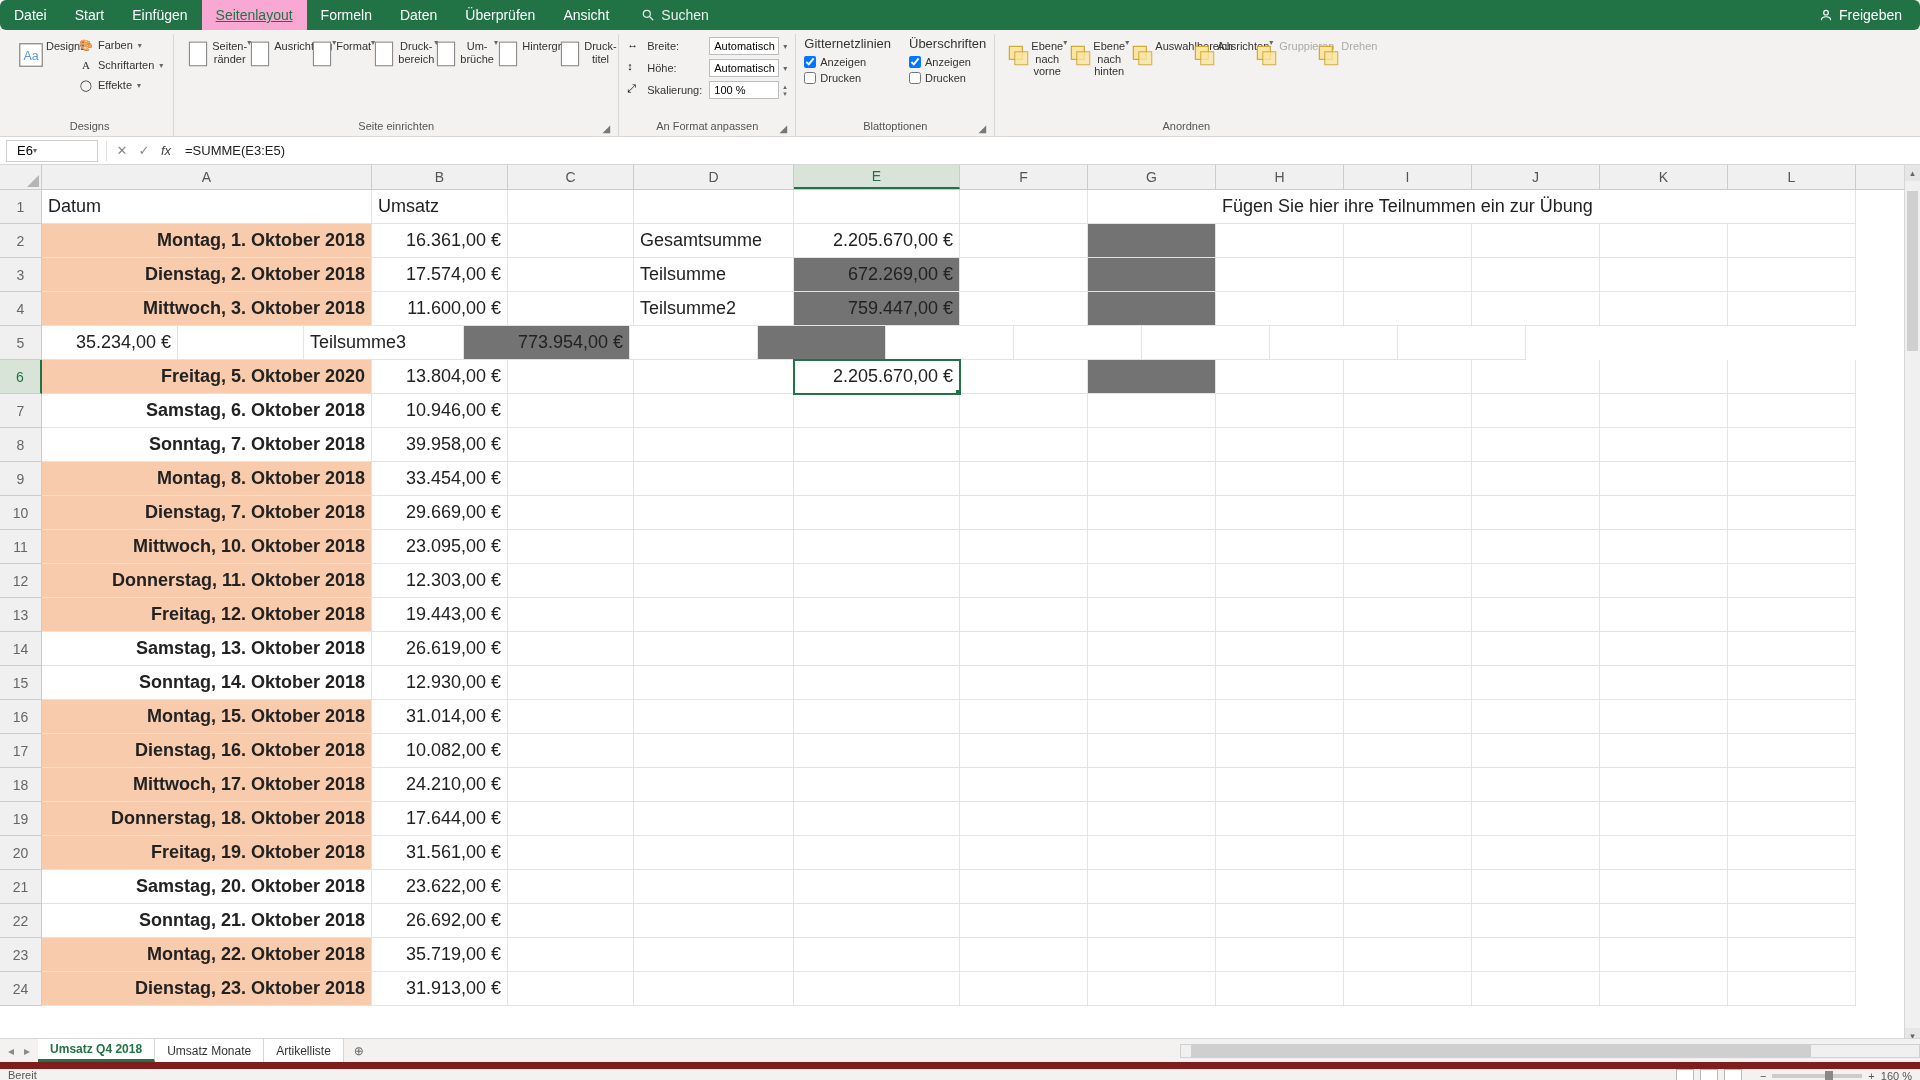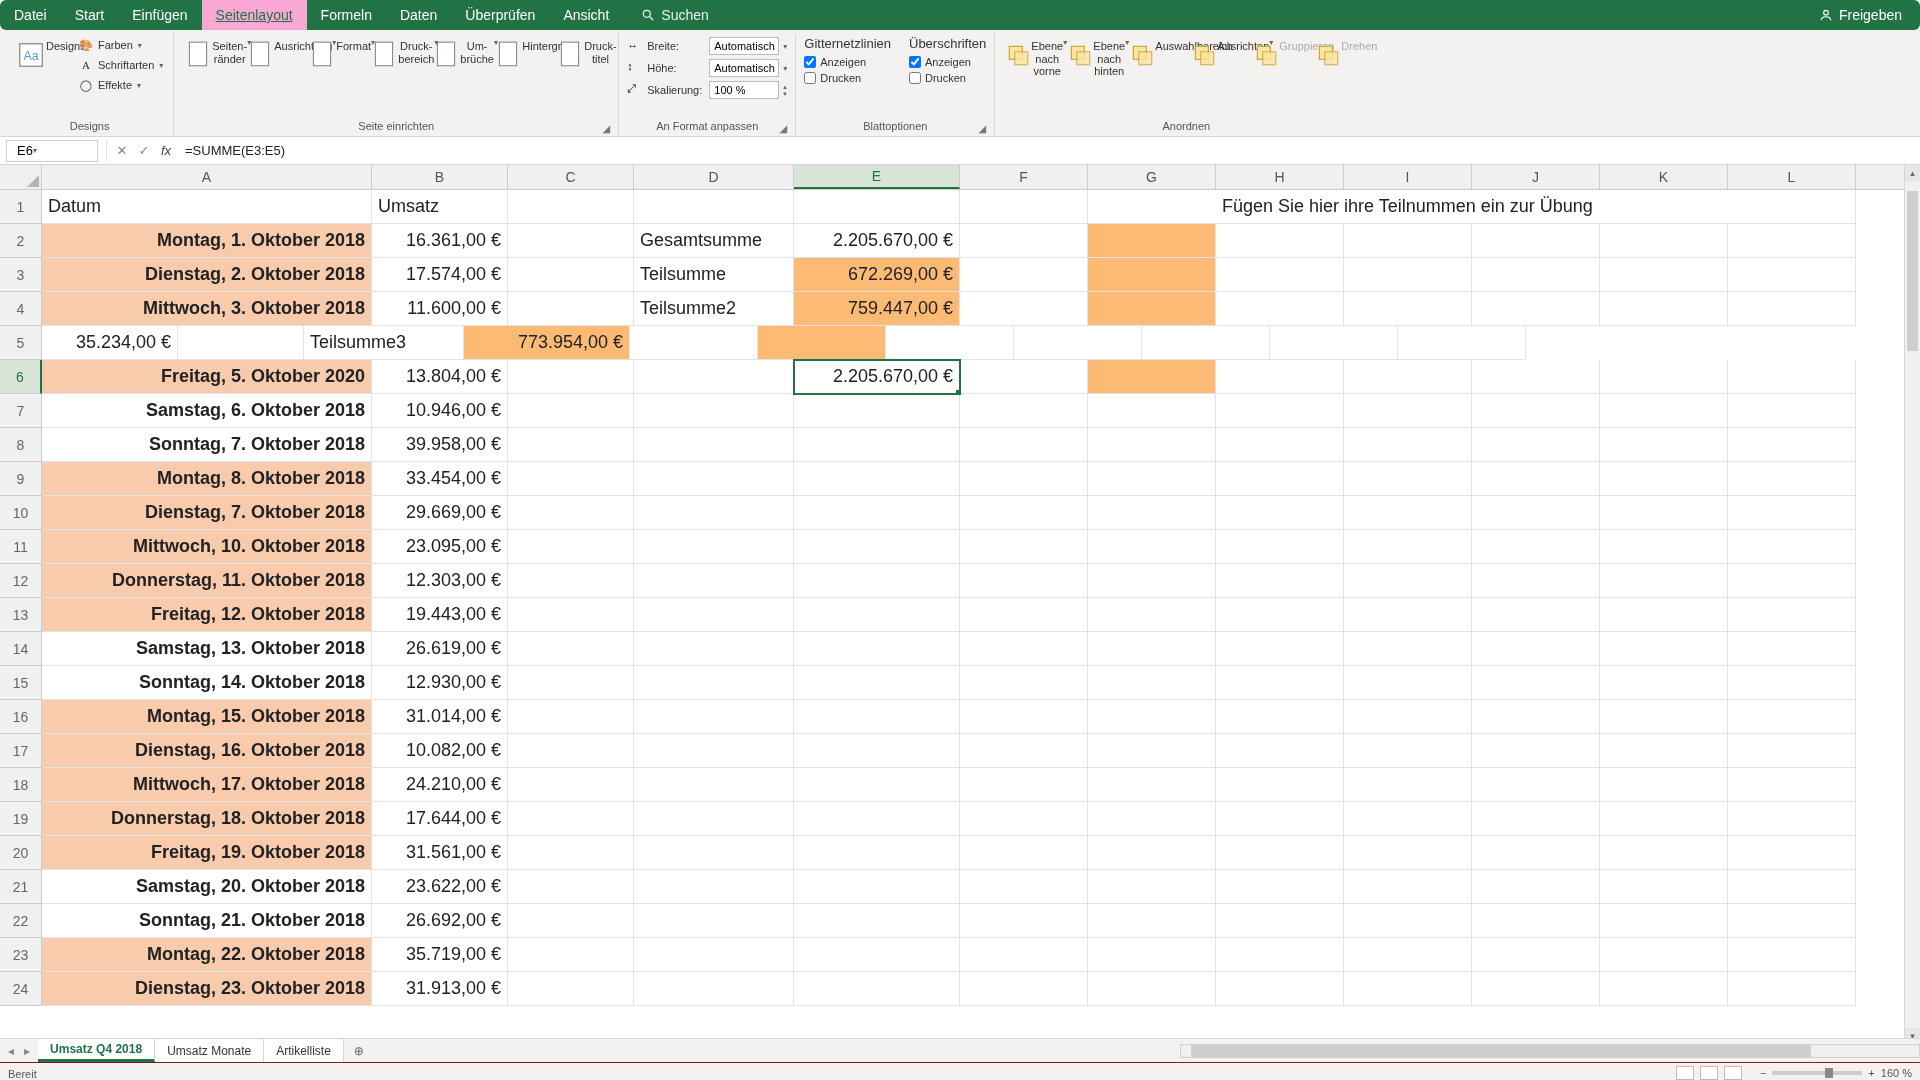--- a/index.html
+++ b/index.html
@@ -57,36 +57,36 @@
 .colh { border-right: 1px solid #ccc; display: flex; align-items: center; justify-content: center; font-size: 14px; color: #555; background: #f0f0f0; }
 .colh.sel { background: #d7e4d7; color: #217346; border-bottom: 2px solid #217346; }
 .rows { flex: 1; overflow: hidden; }
 .row { display: flex; height: 34px; }
 .rowh { width: 42px; border-right: 1px solid #ccc; border-bottom: 1px solid #ccc; background: #f0f0f0; display: flex; align-items: center; justify-content: center; font-size: 14px; color: #666; }
 .rowh.sel { background: #d7e4d7; color: #217346; border-right: 2px solid #217346; }
 .cell { border-right: 1px solid #e3e3e3; border-bottom: 1px solid #e3e3e3; display: flex; align-items: center; padding: 0 6px; font-size: 18px; color: #222; overflow: hidden; white-space: nowrap; }
 .cell.right { justify-content: flex-end; }
 .cell.bold { font-weight: 600; }
 .cell.peach { background: #f8cbad; }
-.cell.ltgreen { background: #fdba74; }
+.cell.ltgreen { background: #737373; }
 .cell.selected { outline: 2px solid #217346; outline-offset: -1px; position: relative; z-index: 2; }
 .cell.selected::after { content: ""; position: absolute; right: -3px; bottom: -3px; width: 6px; height: 6px; background: #217346; }
 
 
 .sheetbar { position: absolute; bottom: 18px; left: 0; right: 0; height: 24px; background: #f3f2f1; border-top: 1px solid #d6d6d6; display: flex; align-items: center; font-size: 12px; }
 .sheetbar .nav { padding: 0 8px; color: #888; display: flex; gap: 10px; }
 .sheet-tabs { display: flex; height: 100%; }
 .sheet-tab { padding: 0 12px; border-right: 1px solid #d6d6d6; display: flex; align-items: center; background: #fff; color: #333; cursor: pointer; }
 .sheet-tab.active { border-bottom: 3px solid #217346; font-weight: 600; color: #217346; }
 .sheet-add { padding: 0 10px; color: #666; cursor: pointer; }
 .hscroll-track { margin-left: auto; width: 740px; height: 14px; background: #f0f0f0; border: 1px solid #d0d0d0; position: relative; }
 .hscroll-thumb { position: absolute; left: 10px; top: 0; bottom: 0; width: 620px; background: #cfcfcf; }
 
 
-.statusbar { position: absolute; bottom: 0; left: 0; right: 0; height: 18px; background: #f3f2f1; border-top: 1px solid #7f1d1d; display: flex; align-items: flex-end; font-size: 11px; color: #555; padding: 0 8px; }
+.statusbar { position: absolute; bottom: 0; left: 0; right: 0; height: 18px; background: #f3f2f1; border-top: 7px solid #7f1d1d; display: flex; align-items: flex-start; font-size: 11px; color: #555; padding: 0 8px; }
 .statusbar .views { margin-left: auto; display: flex; gap: 6px; align-items: center; }
 .statusbar .view-btn { width: 18px; height: 14px; border: 1px solid #bbb; background: #fff; }
 .statusbar .zoom { display: flex; align-items: center; gap: 6px; margin-left: 12px; }
 .statusbar .slider { width: 90px; height: 4px; background: #ccc; position: relative; }
 .statusbar .slider::after { content: ""; position: absolute; left: 58%; top: -3px; width: 8px; height: 10px; background: #888; }
 
 
 .wA { width: 330px; } .wB { width: 136px; } .wC { width: 126px; } .wD { width: 160px; }
 .wE { width: 166px; } .wF { width: 128px; } .wG { width: 128px; }
 .wH { width: 128px; } .wI { width: 128px; } .wJ { width: 128px; }

